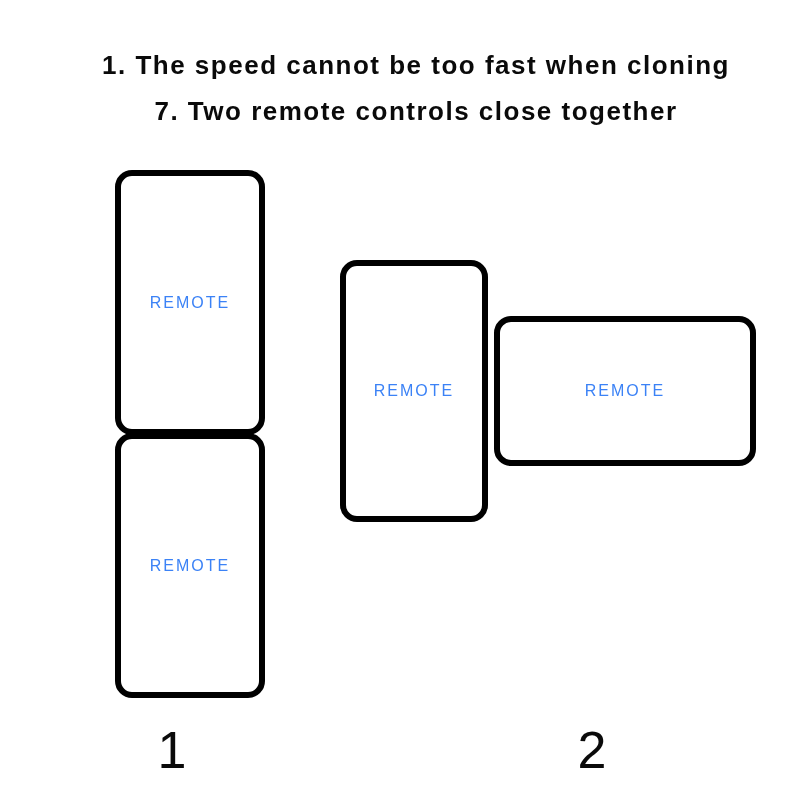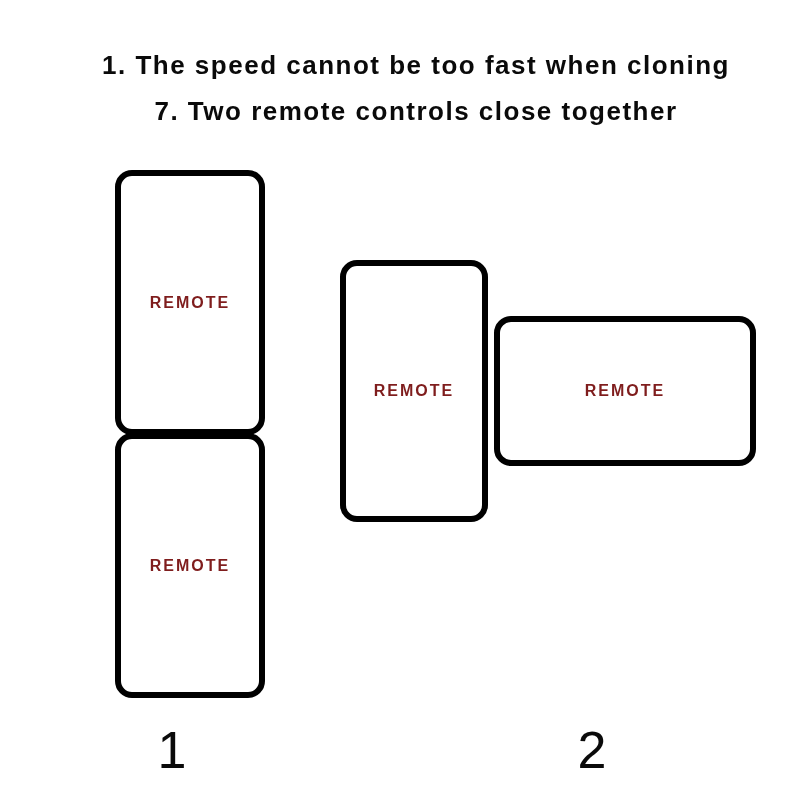--- a/index.html
+++ b/index.html
@@ -36,23 +36,23 @@
     box-sizing: border-box;
     background: #ffffff;
     border: 6px solid #000000;
     border-radius: 17px;
     display: flex;
     align-items: center;
     justify-content: center;
   }
   .card-label {
     font-size: 16px;
-    font-weight: 700;
+    font-weight: 400;
     letter-spacing: 2px;
-    color: #7f1d1d;
+    color: #3b82f6;
     white-space: nowrap;
   }
   
   .card-a { left: 115px; top: 170px; width: 150px; height: 265px; }
   .card-b { left: 115px; top: 433px; width: 150px; height: 265px; }
   
   .card-c { left: 340px; top: 260px; width: 148px; height: 262px; }
   .card-d { left: 494px; top: 316px; width: 262px; height: 150px; }
   .figure-number {
     position: absolute;

